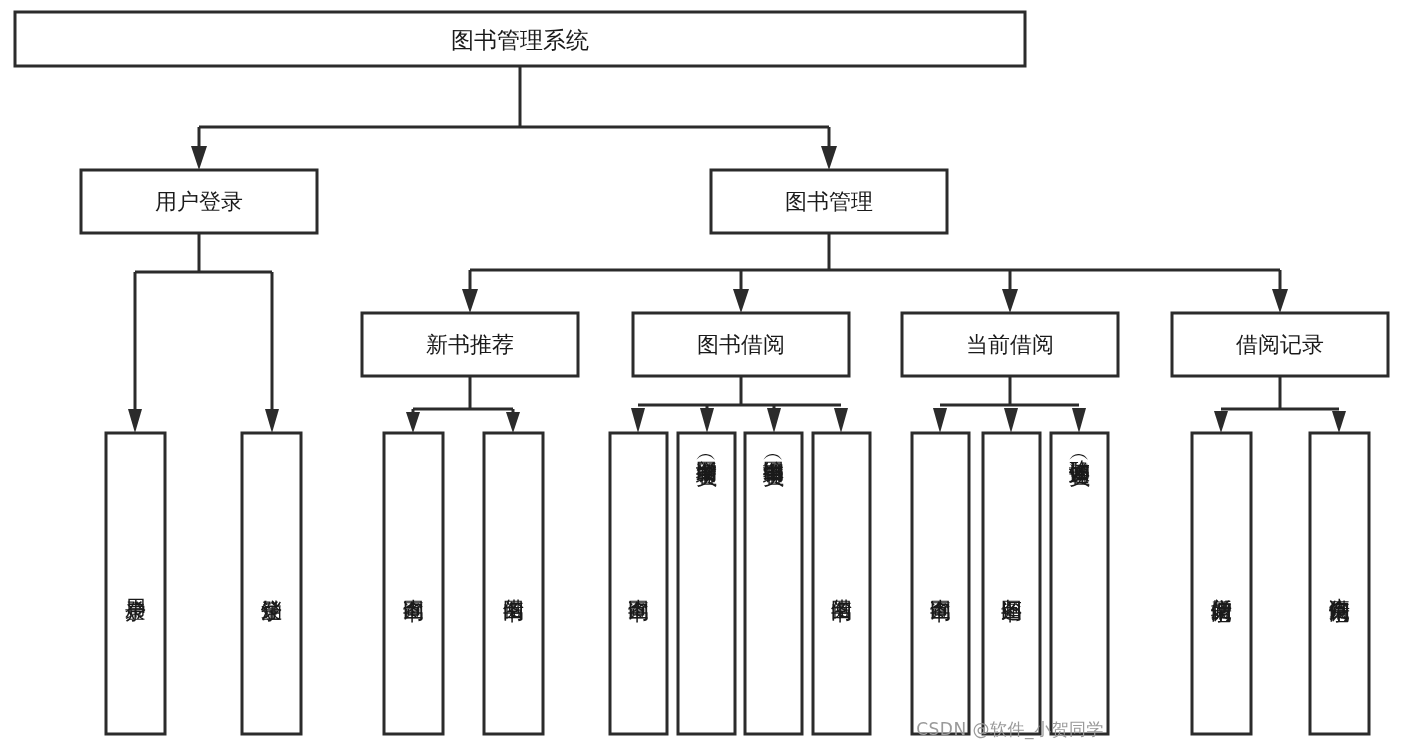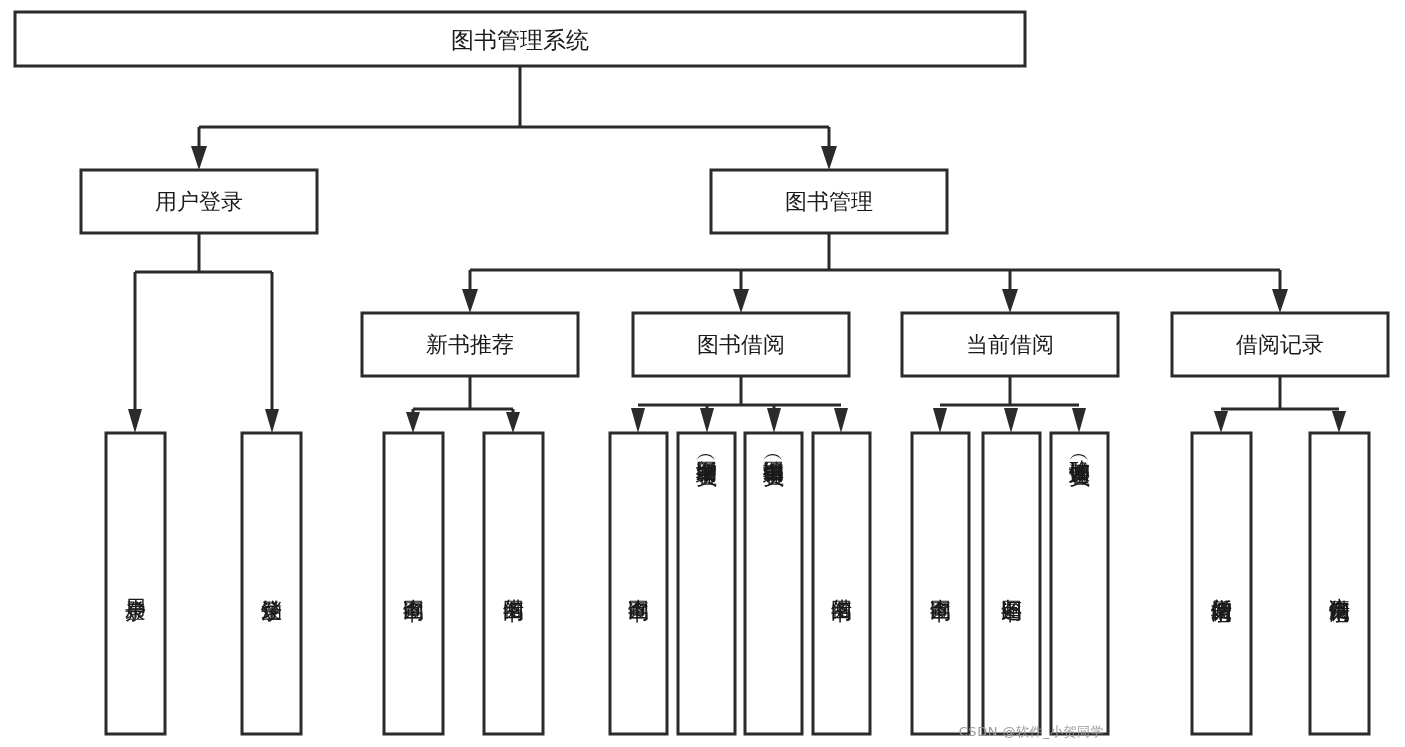--- a/index.html
+++ b/index.html
@@ -71,21 +71,21 @@
     line-height: 1.15;
     color: #1a1a1a;
     letter-spacing: 1px;
     white-space: nowrap;
   }
   #watermark {
     position: absolute;
     right: 8px;
     bottom: 6px;
     font-family: "DejaVu Sans", "Liberation Sans", sans-serif;
-    font-size: 13px;
+    font-size: 17px;
     color: #9a9a9a;
     letter-spacing: 0.5px;
     user-select: none;
   }
 </style>
 </head>
 <body>
 
 <div id="diagram-root">
 

